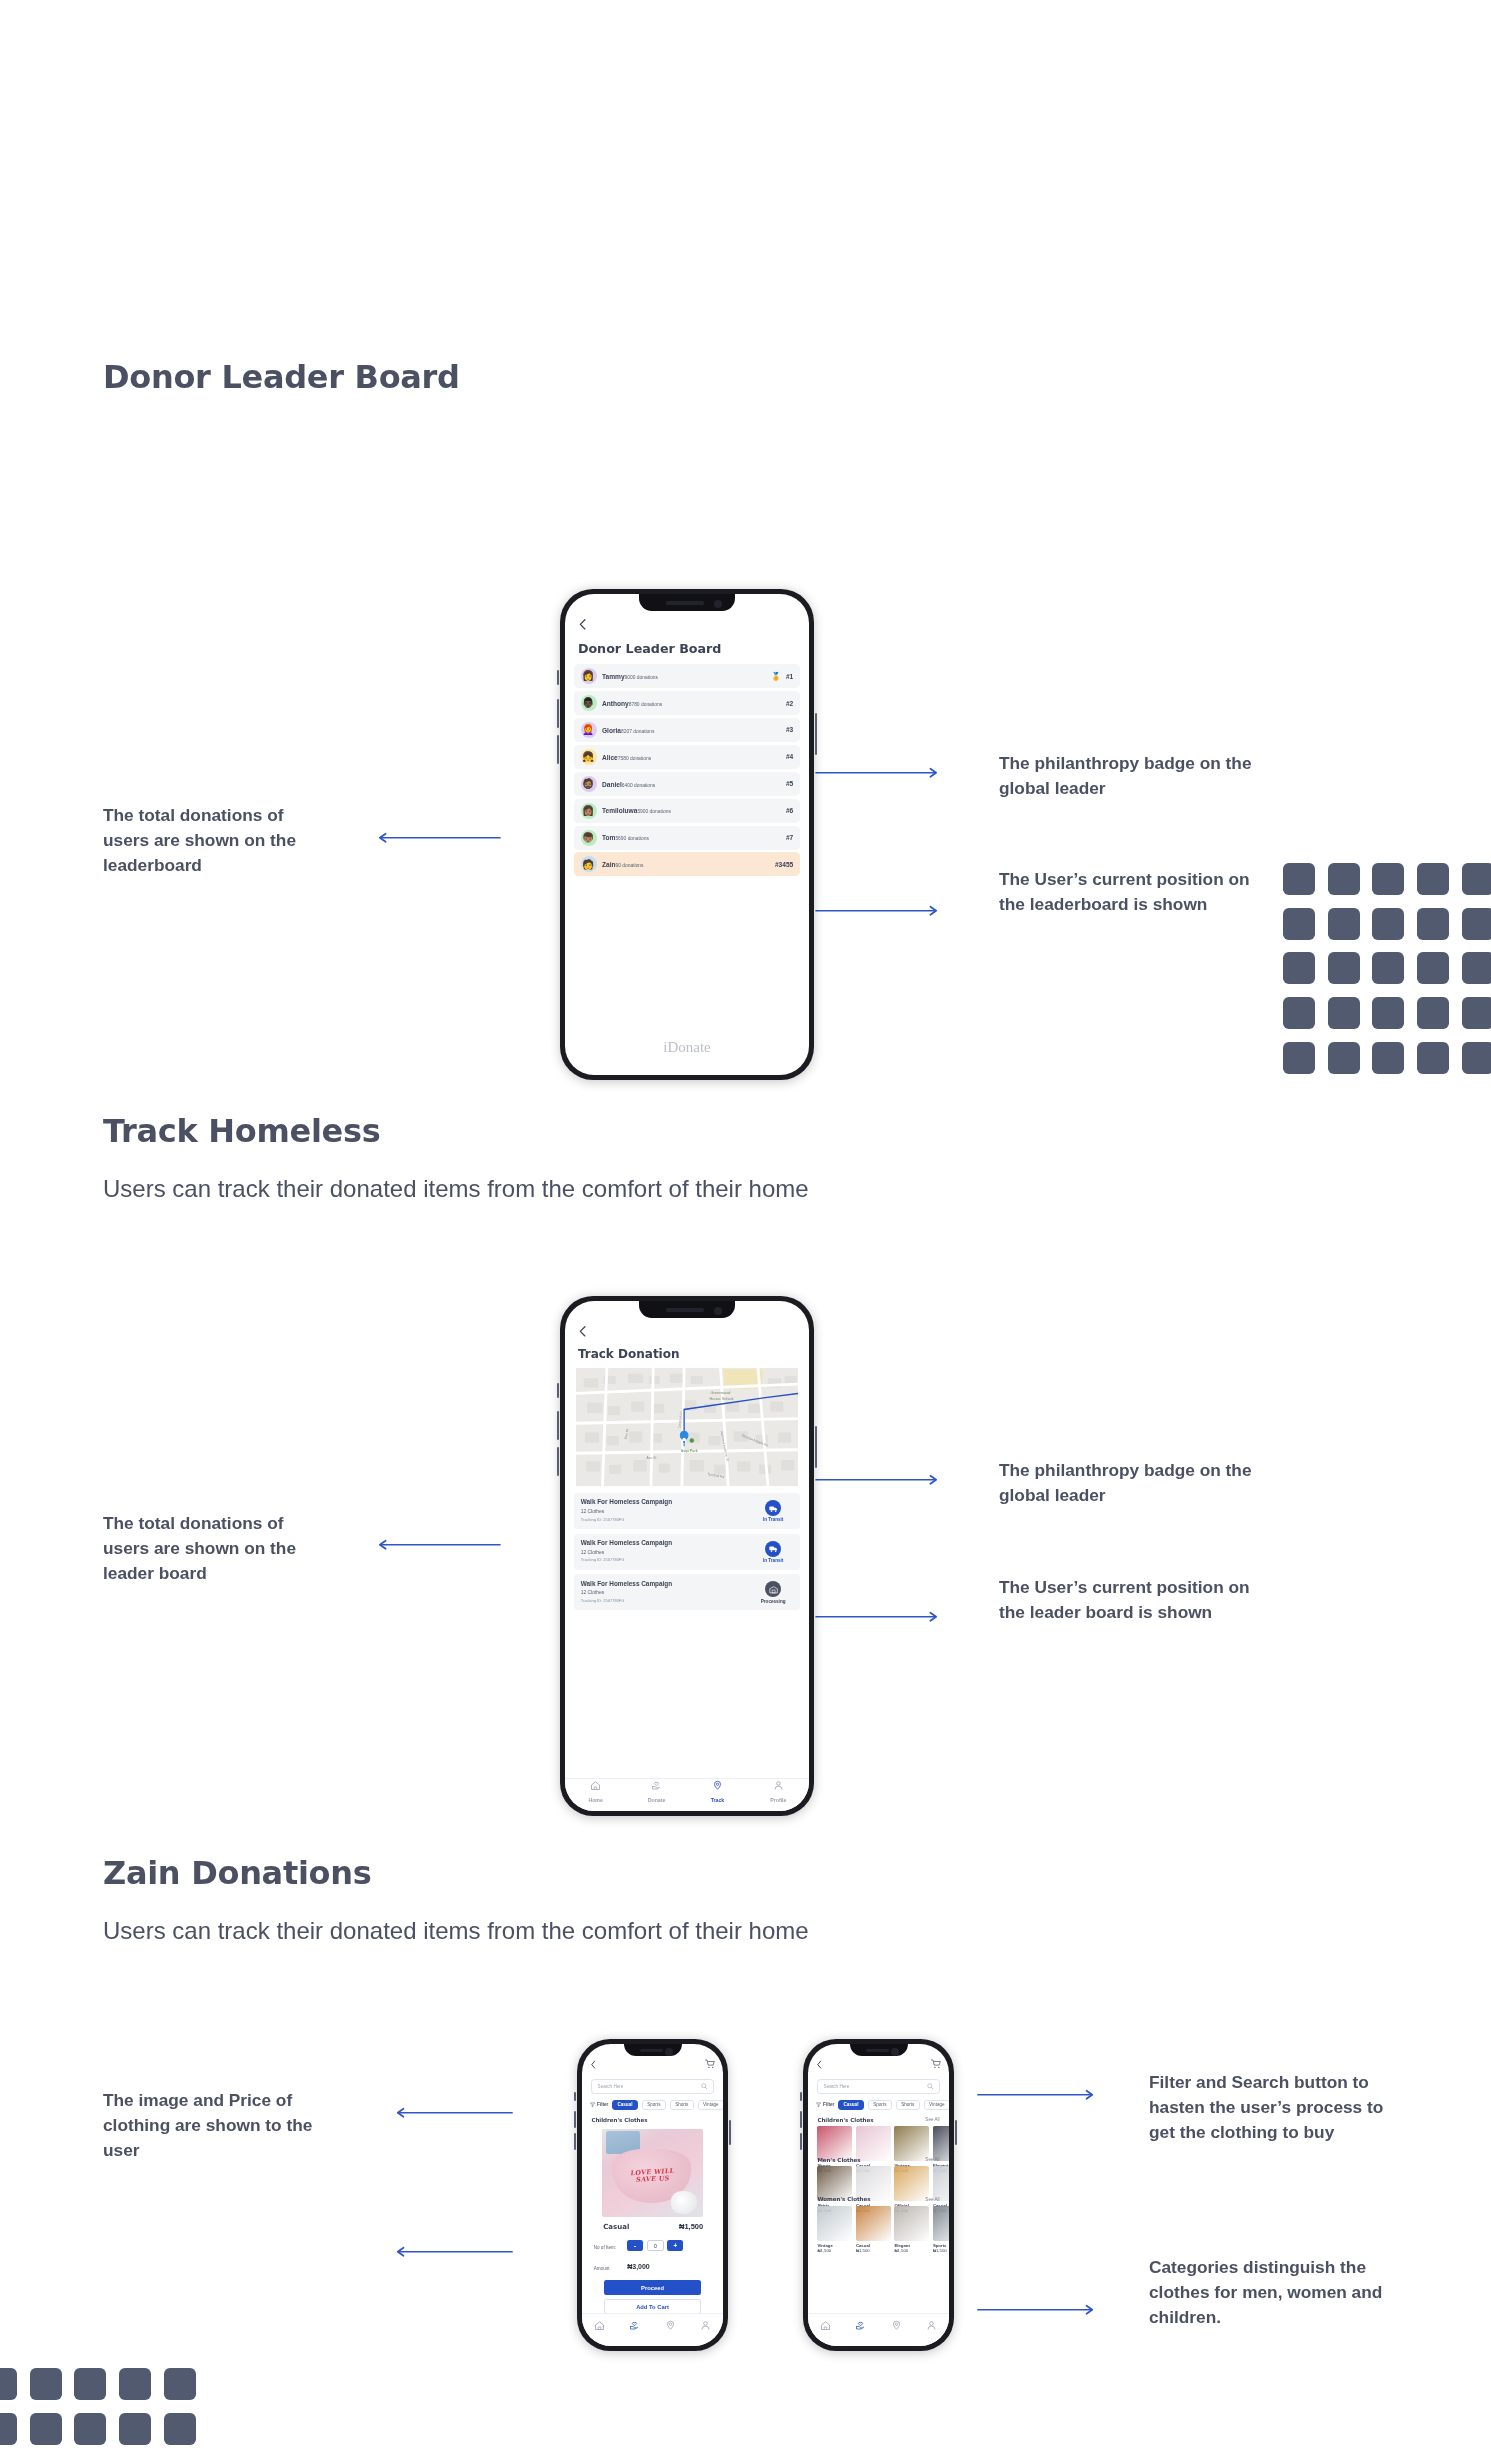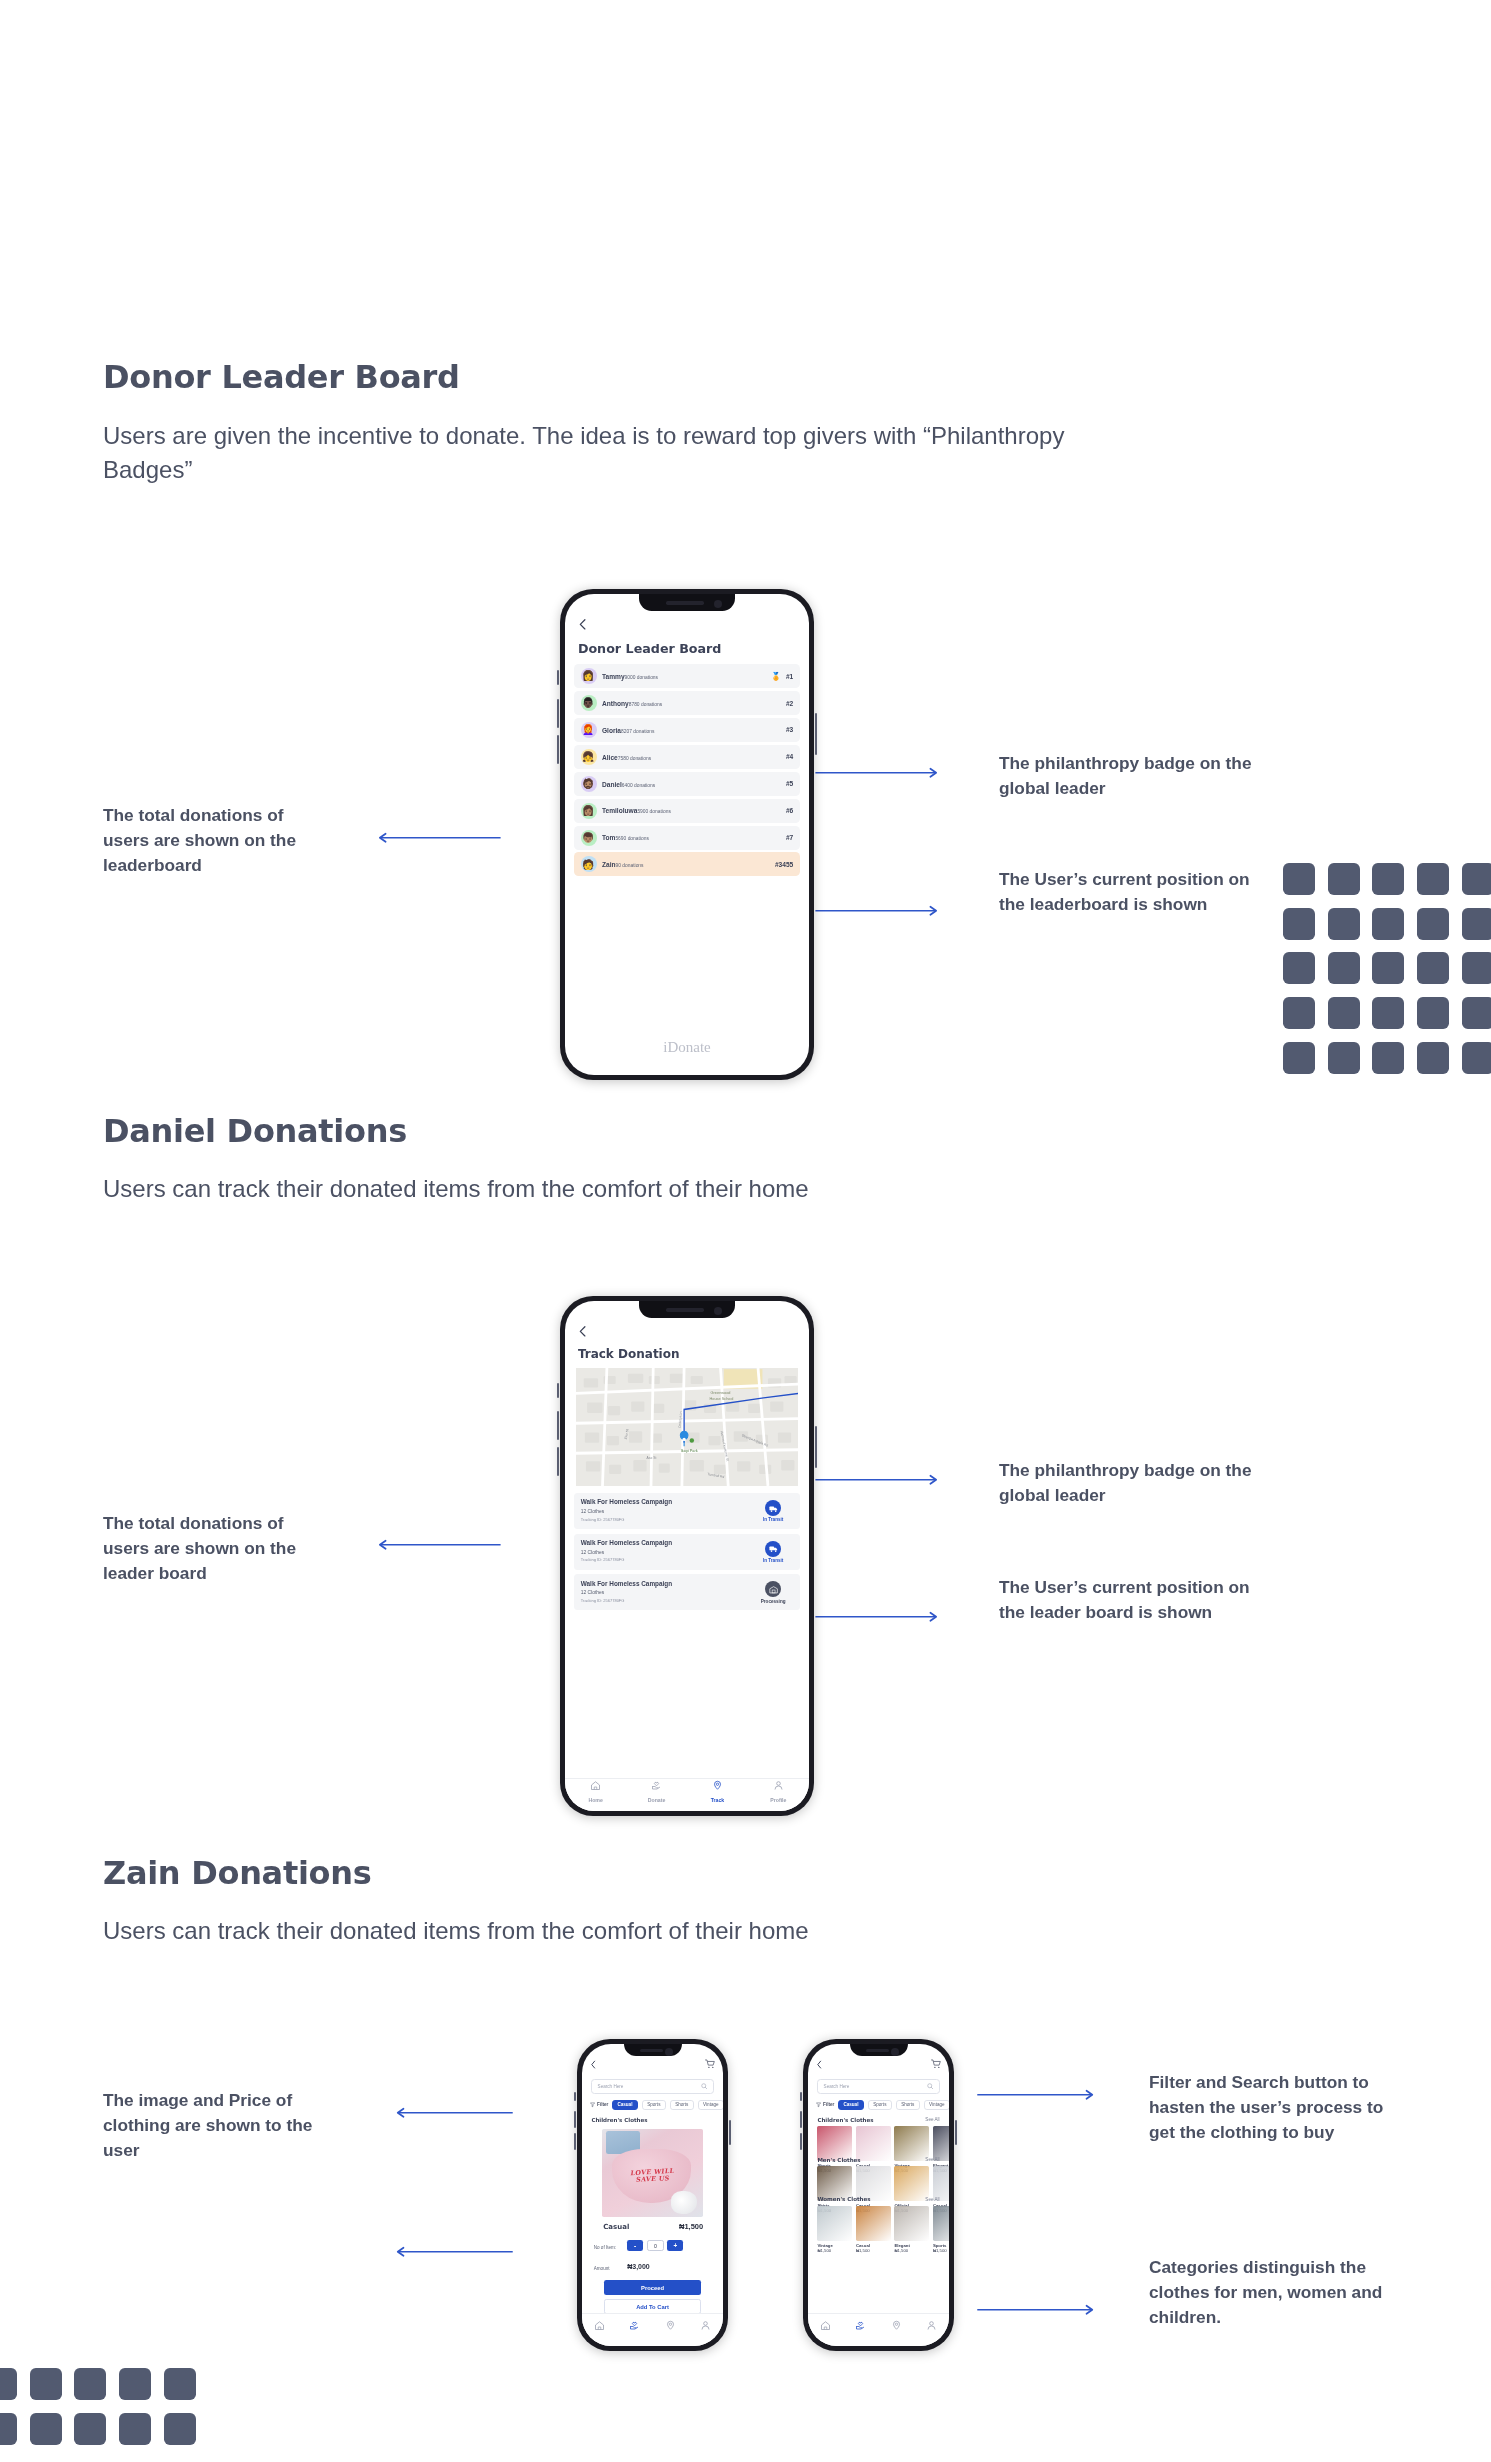--- a/index.html
+++ b/index.html
@@ -293,21 +293,20 @@
       <span></span>
       <span></span>
     <span></span>
       <span></span>
       <span></span>
       <span></span>
       <span></span>
   </div>
 
   <div class="sec-heading" style="top:358px">Donor Leader Board</div>
-  <div class="sec-sub" style="top:419px; width:970px">Users are given the incentive to donate. The idea is to reward top givers with  “Philanthropy Badges”</div>
 
   <div class="anno" style="left:103px; top:803px; width:231px">The total donations of users are shown on the leaderboard</div>
   <div class="arrow" style="left:375px; top:832px; width:127px">
     <svg width="127" height="11.5" viewBox="0 0 220 20">
         <path d="M218 10 L10 10" stroke="#2f56c9" stroke-width="3" fill="none"></path>
         <path d="M18 3 L8 10 L18 17" stroke="#2f56c9" stroke-width="3" fill="none" stroke-linecap="round" stroke-linejoin="round"></path>
       </svg>
   </div>
 
   <div class="anno" style="left:999px; top:751px; width:254px">The philanthropy badge on the global leader</div>
@@ -385,21 +384,21 @@
             <span class="lb-av" style="background:#bfe0f5">🧑</span>
             <span class="lb-names"><span class="lb-name">Zain</span><span class="lb-don">90 donations</span></span>
             <span class="lb-rank">#3455</span>
           </div>
         </div>
 
       <div class="lb-brand">iDonate</div>
     </div>
   </div>
 
-  <div class="sec-heading" style="top:1112px">Daniel Donations</div>
+  <div class="sec-heading" style="top:1112px">Track Homeless</div>
   <div class="sec-sub" style="top:1172px; width:1039px">Users can track their donated items from the comfort of their home</div>
 
   <div class="anno" style="left:103px; top:1511px; width:231px">The total donations of users are shown on the leader board</div>
   <div class="arrow" style="left:375px; top:1539px; width:127px">
     <svg width="127" height="11.5" viewBox="0 0 220 20">
         <path d="M218 10 L10 10" stroke="#2f56c9" stroke-width="3" fill="none"></path>
         <path d="M18 3 L8 10 L18 17" stroke="#2f56c9" stroke-width="3" fill="none" stroke-linecap="round" stroke-linejoin="round"></path>
       </svg>
   </div>
 

